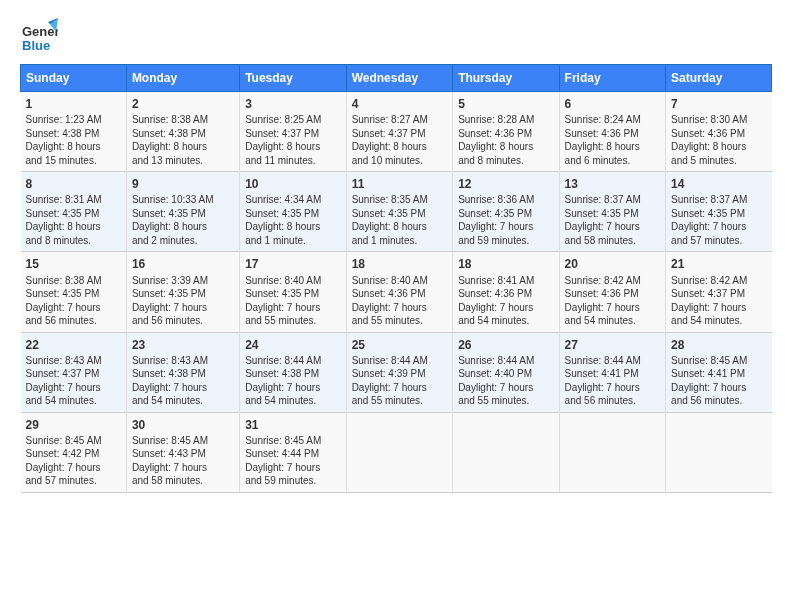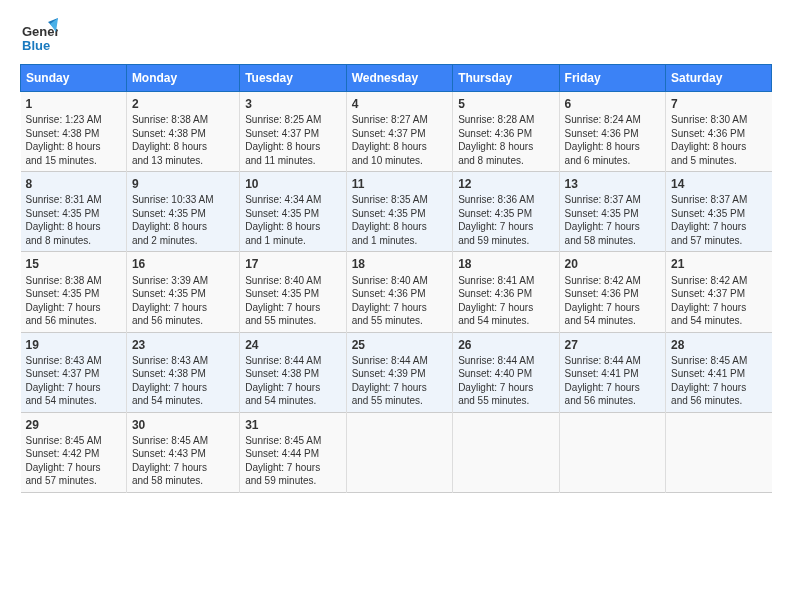--- a/index.html
+++ b/index.html
@@ -262,21 +262,21 @@
           <td>
             <span class="day-num">21</span>
             <div class="cell-content">Sunrise: 8:42 AM</div>
             <div class="cell-content">Sunset: 4:37 PM</div>
             <div class="cell-content">Daylight: 7 hours</div>
             <div class="cell-content">and 54 minutes.</div>
           </td>
         </tr>
         <tr>
           <td>
-            <span class="day-num">19</span>
+            <span class="day-num">22</span>
             <div class="cell-content">Sunrise: 8:43 AM</div>
             <div class="cell-content">Sunset: 4:37 PM</div>
             <div class="cell-content">Daylight: 7 hours</div>
             <div class="cell-content">and 54 minutes.</div>
           </td>
           <td>
             <span class="day-num">23</span>
             <div class="cell-content">Sunrise: 8:43 AM</div>
             <div class="cell-content">Sunset: 4:38 PM</div>
             <div class="cell-content">Daylight: 7 hours</div>

